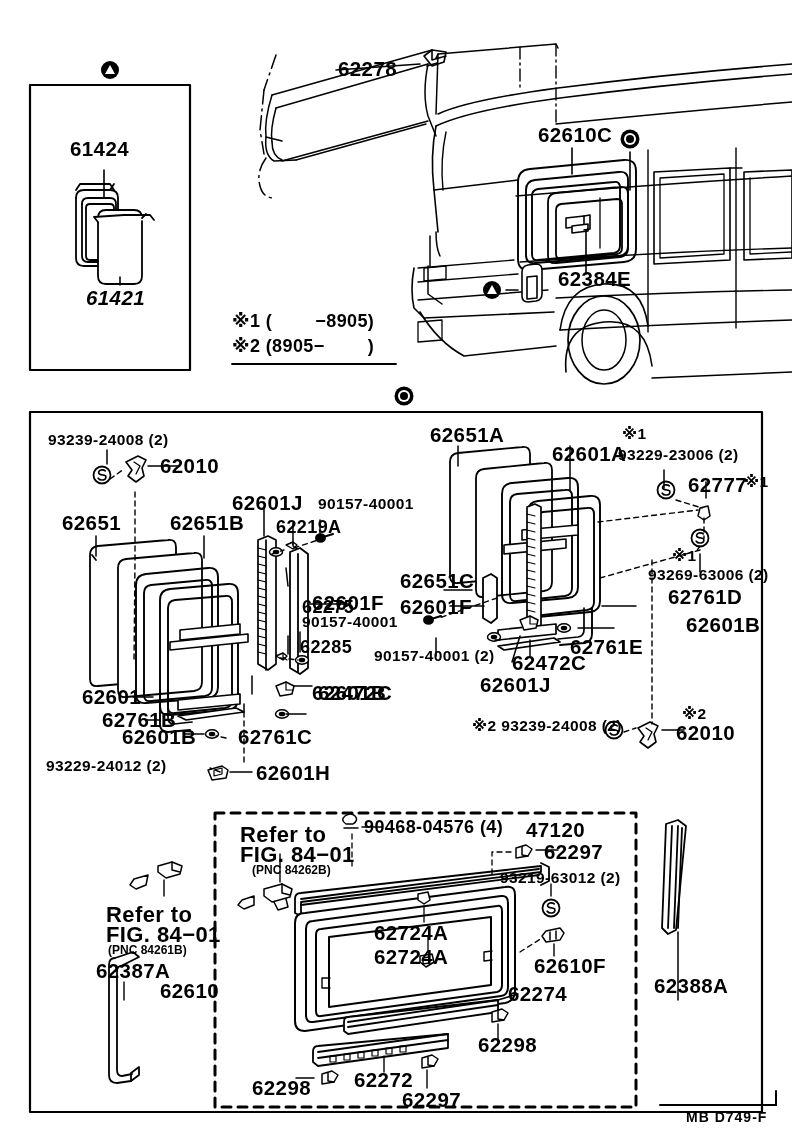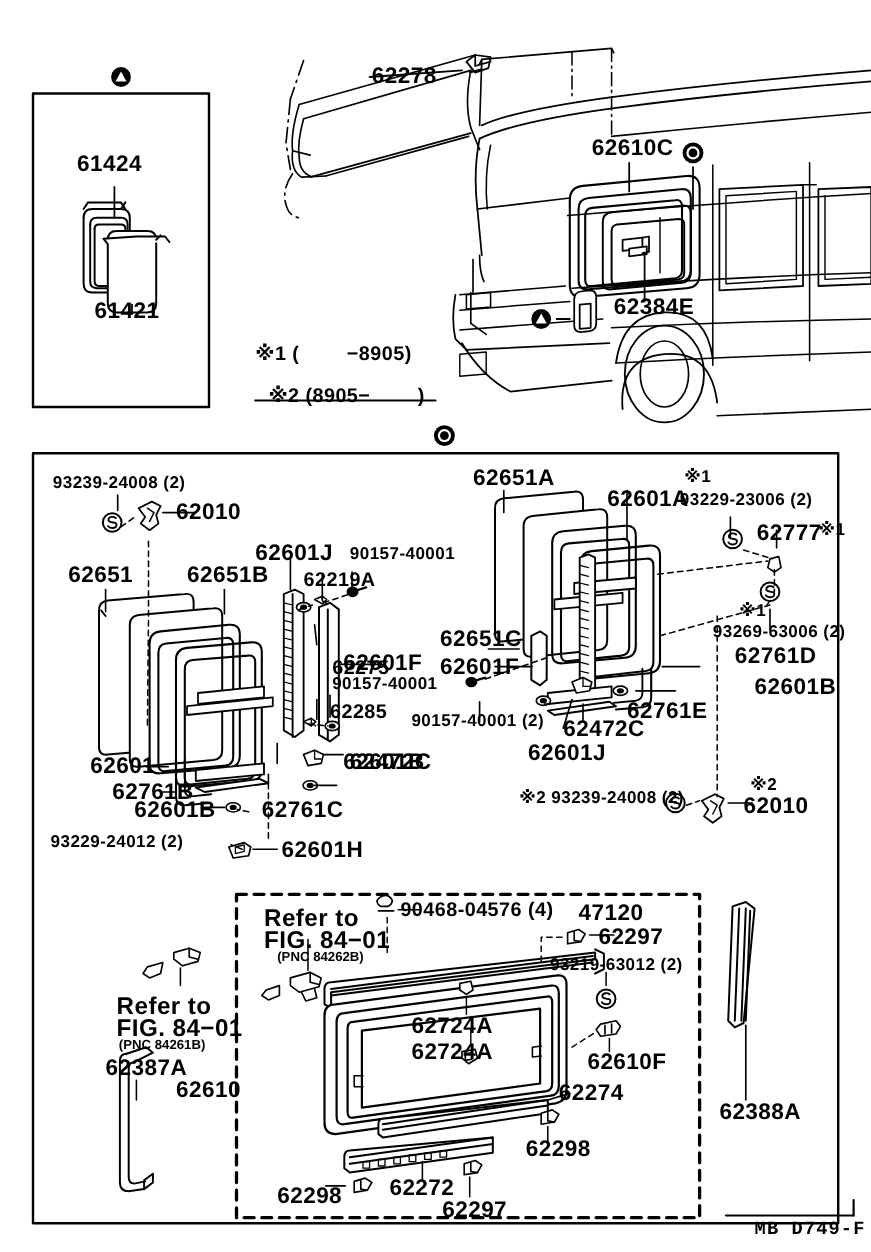--- a/index.html
+++ b/index.html
@@ -13,21 +13,21 @@
   .lbl{
     position:absolute;white-space:pre;font-weight:700;
     font-family:"Liberation Sans","DejaVu Sans",sans-serif;
     letter-spacing:0.4px;line-height:1.06;
   }
   .s22{font-size:20.5px;}
   .s19{font-size:18px;}
   .s16{font-size:15.5px;}
   .refer{font-size:22px;line-height:1.14;}
   .pnc{font-size:12px;letter-spacing:0px;}
-  .code{font-size:17px;letter-spacing:1px;font-family:Liberation Mono, monospace;}
+  .code{font-size:14px;letter-spacing:1px;}
   .stack{line-height:1.18;}
 </style>
 </head>
 <body>
 
 <div id="page" data-name="parts-diagram-page">
 
   <svg class="layer" data-name="diagram-artwork" viewBox="0 0 792 1138">
     <defs>
       <g id="sym-s">
@@ -471,28 +471,28 @@
       <path d="M776,1105 l0,-14" stroke-width="2"></path>
     </g>
 
     <use href="#sym-tri" x="110" y="70" data-name="triangle-marker-inset"></use>
     <use href="#sym-dot" x="404" y="396" data-name="dot-marker-middle"></use>
     <use href="#sym-dot" x="630" y="139" data-name="dot-marker-vehicle"></use>
     <use href="#sym-tri" x="492" y="290" data-name="triangle-marker-vehicle"></use>
   </svg>
 
   <div class="lbl s22" style="left:70px;top:138px;" data-name="part-label-61424">61424</div>
-  <div class="lbl s22" style="left:86px;top:272px;" data-name="part-label-61421">61421</div>
+  <div class="lbl s22" style="left:86px;top:287px;font-style:italic;" data-name="part-label-61421">61421</div>
 
   <div class="lbl s22" style="left:338px;top:58px;" data-name="part-label-62278">62278</div>
   <div class="lbl s22" style="left:538px;top:124px;" data-name="part-label-62610C">62610C</div>
   <div class="lbl s22" style="left:558px;top:268px;" data-name="part-label-62384E">62384E</div>
 
   <div class="lbl s19" style="left:232px;top:312px;" data-name="legend-note-1">※1 (        −8905)</div>
-  <div class="lbl s19" style="left:244px;top:337px;margin-top:13px;" data-name="legend-note-2">※2 (8905−        )</div>
+  <div class="lbl s19" style="left:232px;top:337px;" data-name="legend-note-2">※2 (8905−        )</div>
 
   <div class="lbl s16" style="left:48px;top:432px;" data-name="part-label-93239-24008-left">93239-24008 (2)</div>
   <div class="lbl s22" style="left:160px;top:455px;" data-name="part-label-62010-left">62010</div>
   <div class="lbl s22" style="left:62px;top:512px;" data-name="part-label-62651">62651</div>
   <div class="lbl s22" style="left:170px;top:512px;" data-name="part-label-62651B">62651B</div>
   <div class="lbl s22" style="left:232px;top:492px;" data-name="part-label-62601J-left">62601J</div>
   <div class="lbl s19" style="left:276px;top:518px;" data-name="part-label-62219A">62219A</div>
   <div class="lbl s16" style="left:318px;top:496px;" data-name="part-label-90157-40001-upper">90157-40001</div>
   <div class="lbl s19" style="left:302px;top:598px;" data-name="part-label-62275">62275</div>
   <div class="lbl s22" style="left:312px;top:592px;" data-name="part-label-62601F-left">62601F</div>
@@ -548,17 +548,17 @@
   <div class="lbl s22" style="left:544px;top:841px;" data-name="part-label-62297-upper">62297</div>
   <div class="lbl s16" style="left:500px;top:870px;" data-name="part-label-93219-63012">93219-63012 (2)</div>
   <div class="lbl s22" style="left:374px;top:922px;" data-name="part-label-62724A-a">62724A</div>
   <div class="lbl s22" style="left:374px;top:946px;" data-name="part-label-62724A-b">62724A</div>
   <div class="lbl s22" style="left:534px;top:955px;" data-name="part-label-62610F">62610F</div>
   <div class="lbl s22" style="left:508px;top:983px;" data-name="part-label-62274">62274</div>
   <div class="lbl s22" style="left:478px;top:1034px;" data-name="part-label-62298-right">62298</div>
   <div class="lbl s22" style="left:354px;top:1069px;" data-name="part-label-62272">62272</div>
   <div class="lbl s22" style="left:402px;top:1089px;" data-name="part-label-62297-lower">62297</div>
   <div class="lbl s22" style="left:252px;top:1077px;" data-name="part-label-62298-left">62298</div>
-  <div class="lbl s22" style="left:654px;top:1000px;" data-name="part-label-62388A">62388A</div>
+  <div class="lbl s22" style="left:654px;top:975px;" data-name="part-label-62388A">62388A</div>
 
   <div class="lbl code" style="left:686px;top:1110px;" data-name="sheet-code">MB D749-F</div>
 
 </div>
 
 </body></html>

